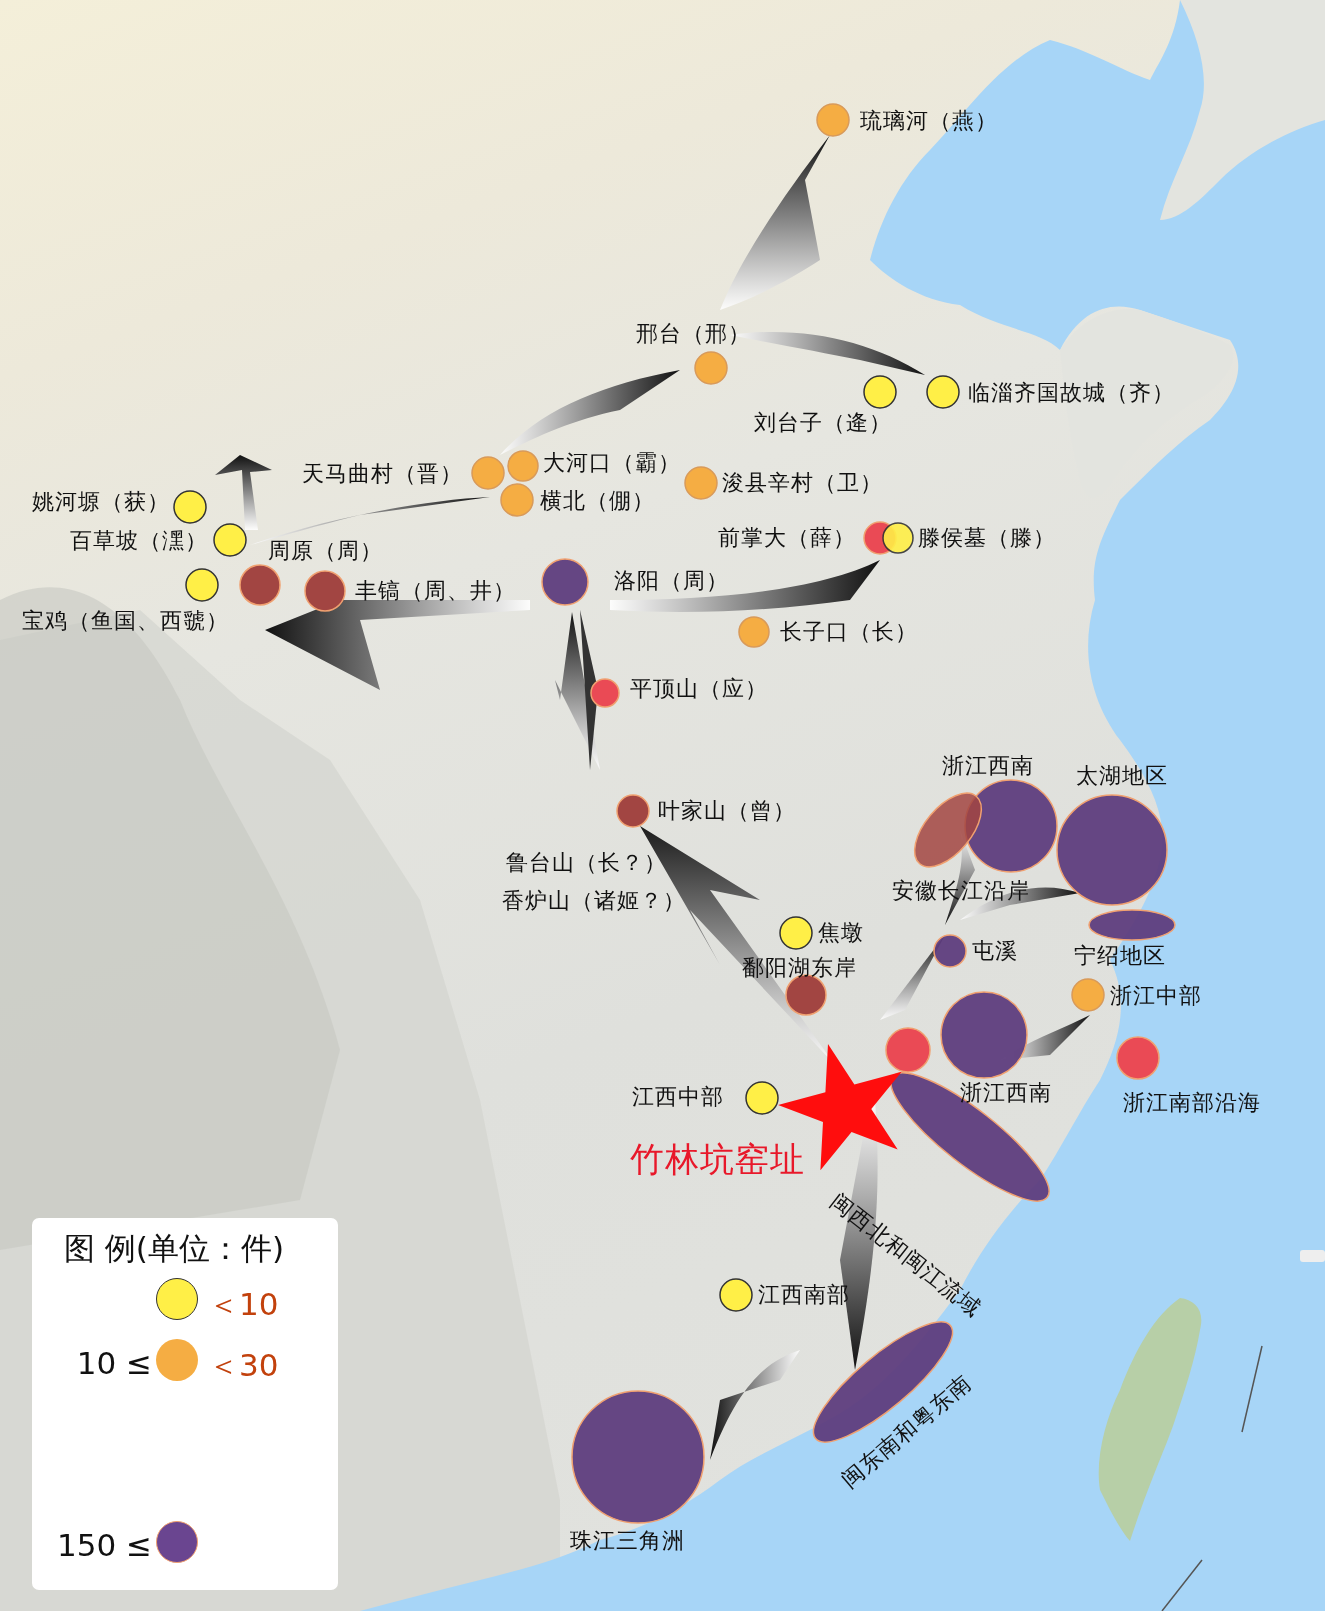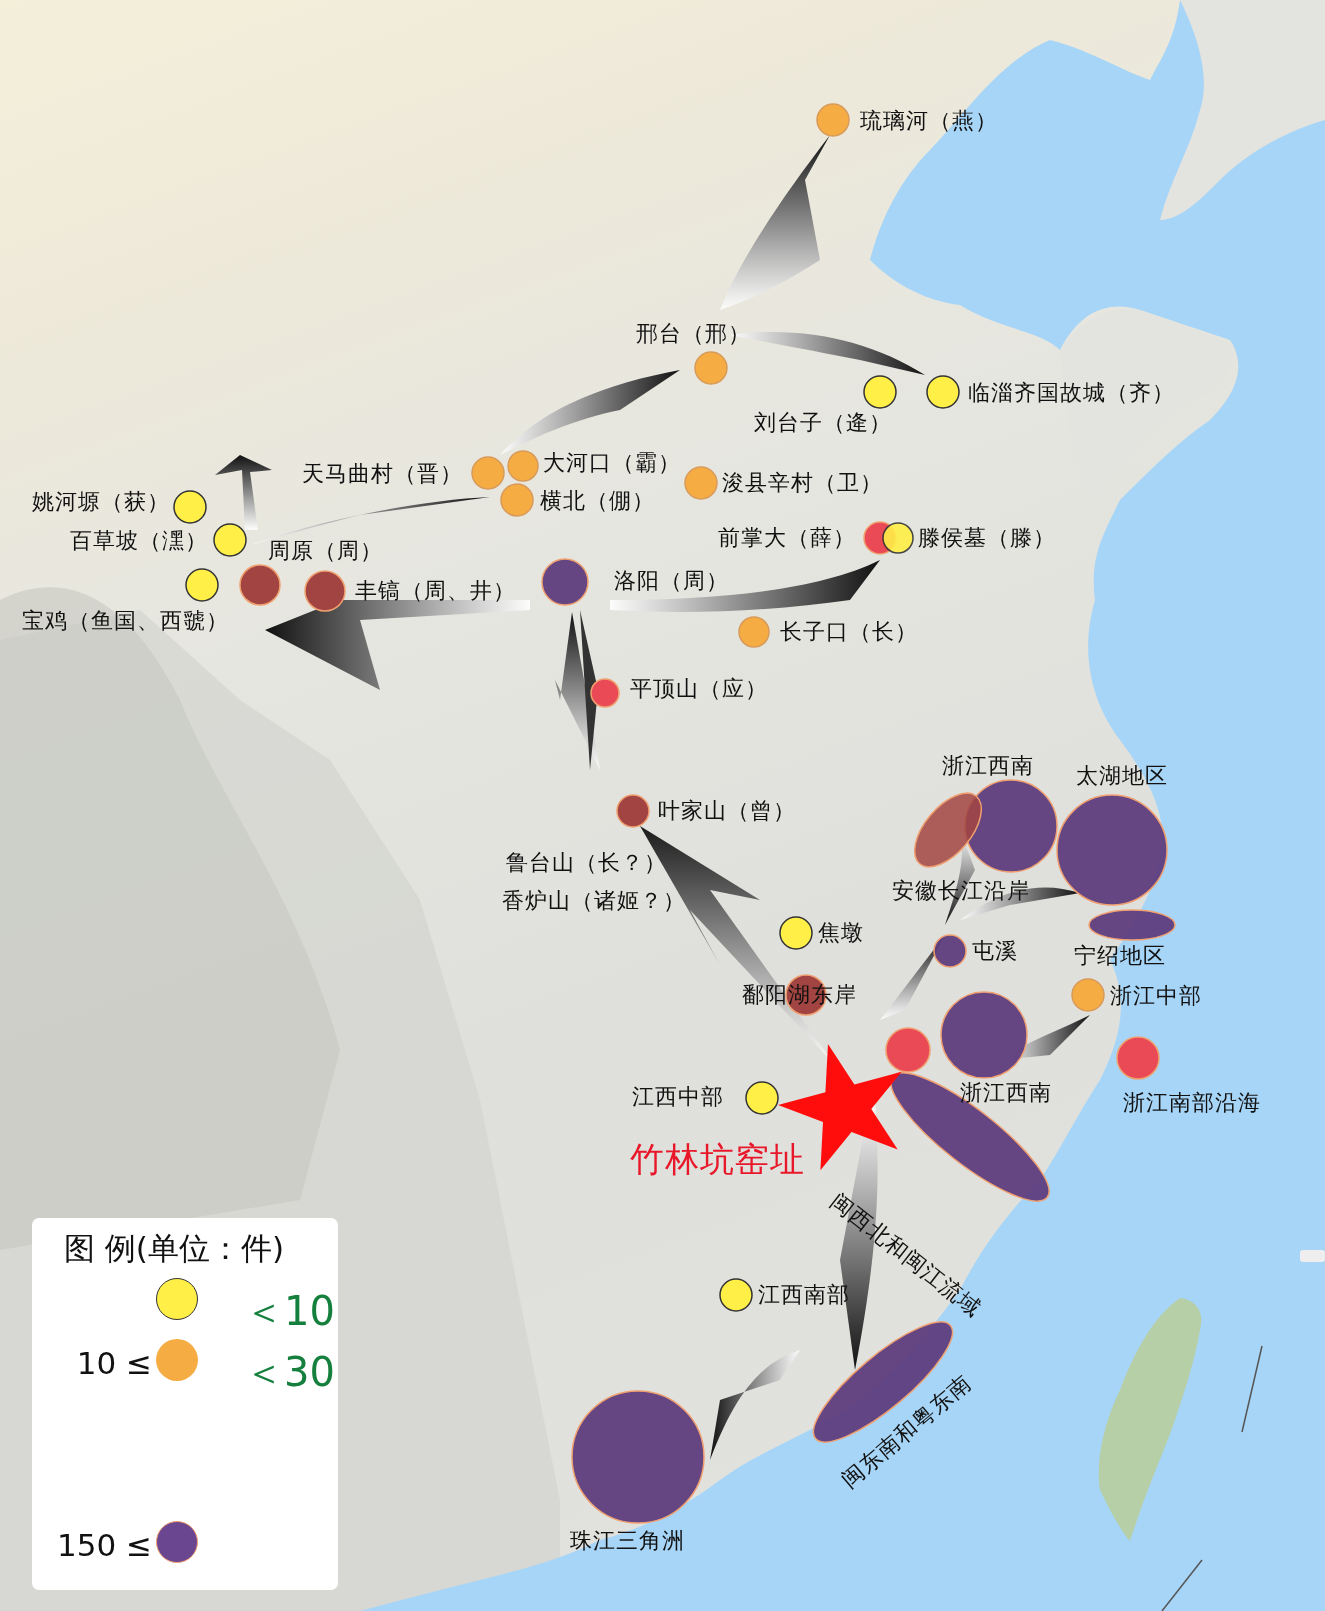--- a/index.html
+++ b/index.html
@@ -7,21 +7,21 @@
   #map { position:relative; width:1325px; height:1611px; overflow:hidden;
     background: linear-gradient(160deg,#f4efd9 0%,#ede9da 18%,#e6e6e0 35%,#dfe0dc 60%,#e2e3df 100%); }
   svg.layer { position:absolute; left:0; top:0; }
   .lbl { position:absolute; font-size:22px; color:#111; white-space:nowrap; line-height:1; letter-spacing:1px; }
   .lbl.red { color:#e8182a; font-size:34px; }
   .legend { position:absolute; left:32px; top:1218px; width:306px; height:372px; background:#fff;border-radius:7px; }
   .legend .title { position:absolute; left:32px; top:10px; font-size:31px; color:#111; white-space:nowrap; }
   .legend .row { position:absolute; left:0; width:306px; height:46px; }
   .legend .lo { position:absolute; right:186px; top:6px; font-size:31px; color:#111; white-space:nowrap; text-align:right; }
   .legend .dot { position:absolute; left:124px; top:0; width:42px; height:42px; border-radius:50%; box-sizing:border-box; }
-  .legend .hi { position:absolute; left:176px; top:6px; font-size:40px; color:#15803d; white-space:nowrap;margin-left:36px; }
+  .legend .hi { position:absolute; left:176px; top:6px; font-size:31px; color:#c2410c; white-space:nowrap; }
 </style>
 </head>
 <body>
 
 <div id="map">
 
   <svg class="layer" width="1325" height="1611">
     <defs>
       <linearGradient id="arrowG" x1="0" y1="0" x2="1" y2="0">
         <stop offset="0" stop-color="#ffffff" stop-opacity="0.9"></stop>
@@ -166,21 +166,21 @@
   <div class="lbl" style="left:658px;top:800px;">叶家山（曾）</div>
   <div class="lbl" style="left:506px;top:852px;">鲁台山（长？）</div>
   <div class="lbl" style="left:502px;top:890px;">香炉山（诸姬？）</div>
   <div class="lbl" style="left:818px;top:922px;">焦墩</div>
   <div class="lbl" style="left:942px;top:755px;">浙江西南</div>
   <div class="lbl" style="left:1076px;top:765px;">太湖地区</div>
   <div class="lbl" style="left:892px;top:880px;">安徽长江沿岸</div>
   <div class="lbl" style="left:972px;top:940px;">屯溪</div>
   <div class="lbl" style="left:1074px;top:945px;">宁绍地区</div>
   <div class="lbl" style="left:1110px;top:985px;">浙江中部</div>
-  <div class="lbl" style="left:742px;top:984px;">鄱阳湖东岸</div>
+  <div class="lbl" style="left:742px;top:957px;">鄱阳湖东岸</div>
   <div class="lbl" style="left:960px;top:1082px;">浙江西南</div>
   <div class="lbl" style="left:1107px;top:1092px;margin-left:16px;">浙江南部沿海</div>
   <div class="lbl" style="left:632px;top:1086px;">江西中部</div>
   <div class="lbl red" style="left:630px;top:1142px;">竹林坑窑址</div>
   <div class="lbl" style="left:840px;top:1190px;transform:rotate(38deg);transform-origin:left top;">闽西北和闽江流域</div>
   <div class="lbl" style="left:758px;top:1284px;">江西南部</div>
   <div class="lbl" style="left:838px;top:1475px;transform:rotate(-40deg);transform-origin:left top;">闽东南和粤东南</div>
   <div class="lbl" style="left:570px;top:1530px;">珠江三角洲</div>
 
   <div class="legend">

